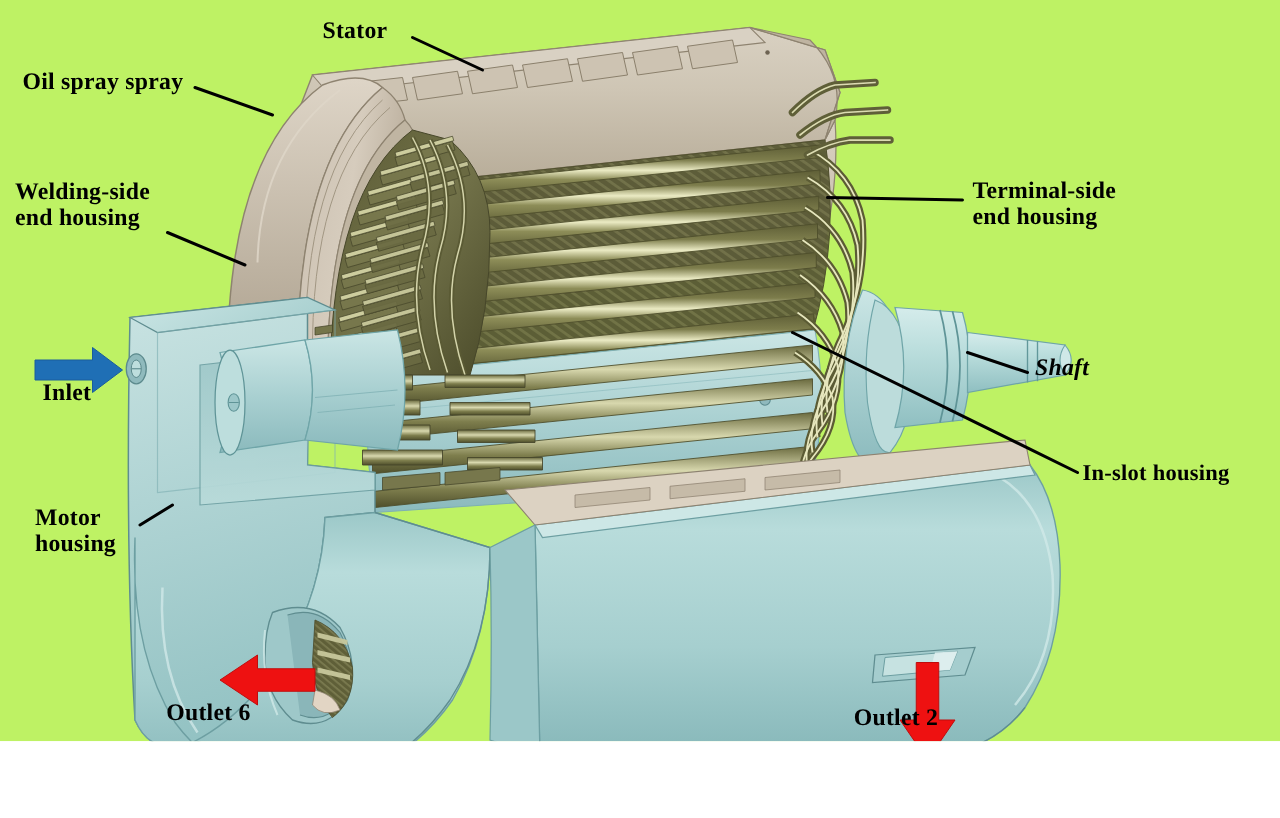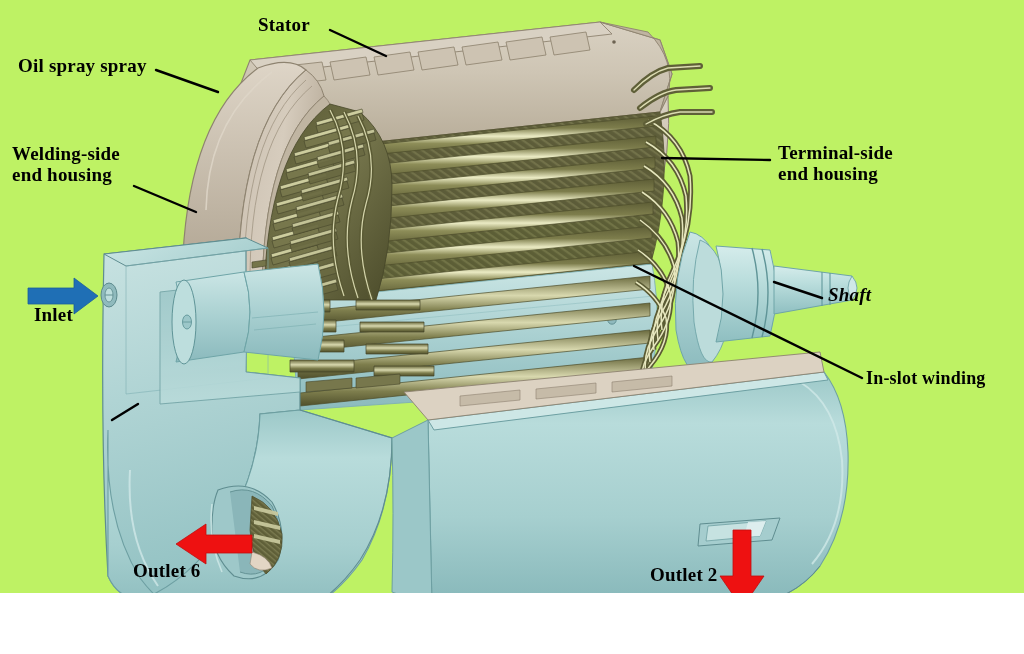--- a/index.html
+++ b/index.html
@@ -32,21 +32,21 @@
   .callout.sm { font-size: 18px; }
   .lbl-stator     { left: 258px; top: 14px; }
   .lbl-oilspray   { left: 18px;  top: 55px; }
   .lbl-welding    { left: 12px;  top: 143px; }
   .lbl-terminal   { left: 778px; top: 142px; }
   .lbl-shaft      { left: 828px; top: 284px; font-style: italic; }
   .lbl-inslot     { left: 866px; top: 368px; }
   .lbl-inlet      { left: 24px;  top: 304px; margin-left: 10px; }
   .lbl-motor      { left: 28px;  top: 404px; }
   .lbl-outlet1    { left: 133px; top: 560px; }
-  .lbl-outlet2    { left: 650px; top: 564px; }
+  .lbl-outlet2    { left: 683px; top: 564px; }
 </style>
 </head>
 <body>
 
 <div id="figure">
 
   <svg id="scene" viewBox="0 0 1024 654" width="1024" height="654">
 
     <defs>
 
@@ -483,22 +483,24 @@
   <div class="callout lbl-oilspray">Oil spray spray</div>
 
   <div class="callout lbl-welding">Welding-side
 end housing</div>
 
   <div class="callout lbl-terminal">Terminal-side
 end housing</div>
 
   <div class="callout lbl-shaft">Shaft</div>
 
-  <div class="callout lbl-inslot sm">In-slot winding</div>
+  <div class="callout lbl-inslot sm">In-slot housing</div>
 
   <div class="callout lbl-inlet">Inlet</div>
 
+  <div class="callout lbl-motor">Motor
+housing</div>
 
   <div class="callout lbl-outlet1">Outlet 6</div>
 
   <div class="callout lbl-outlet2">Outlet 2</div>
 
 </div>
 
 </body></html>

